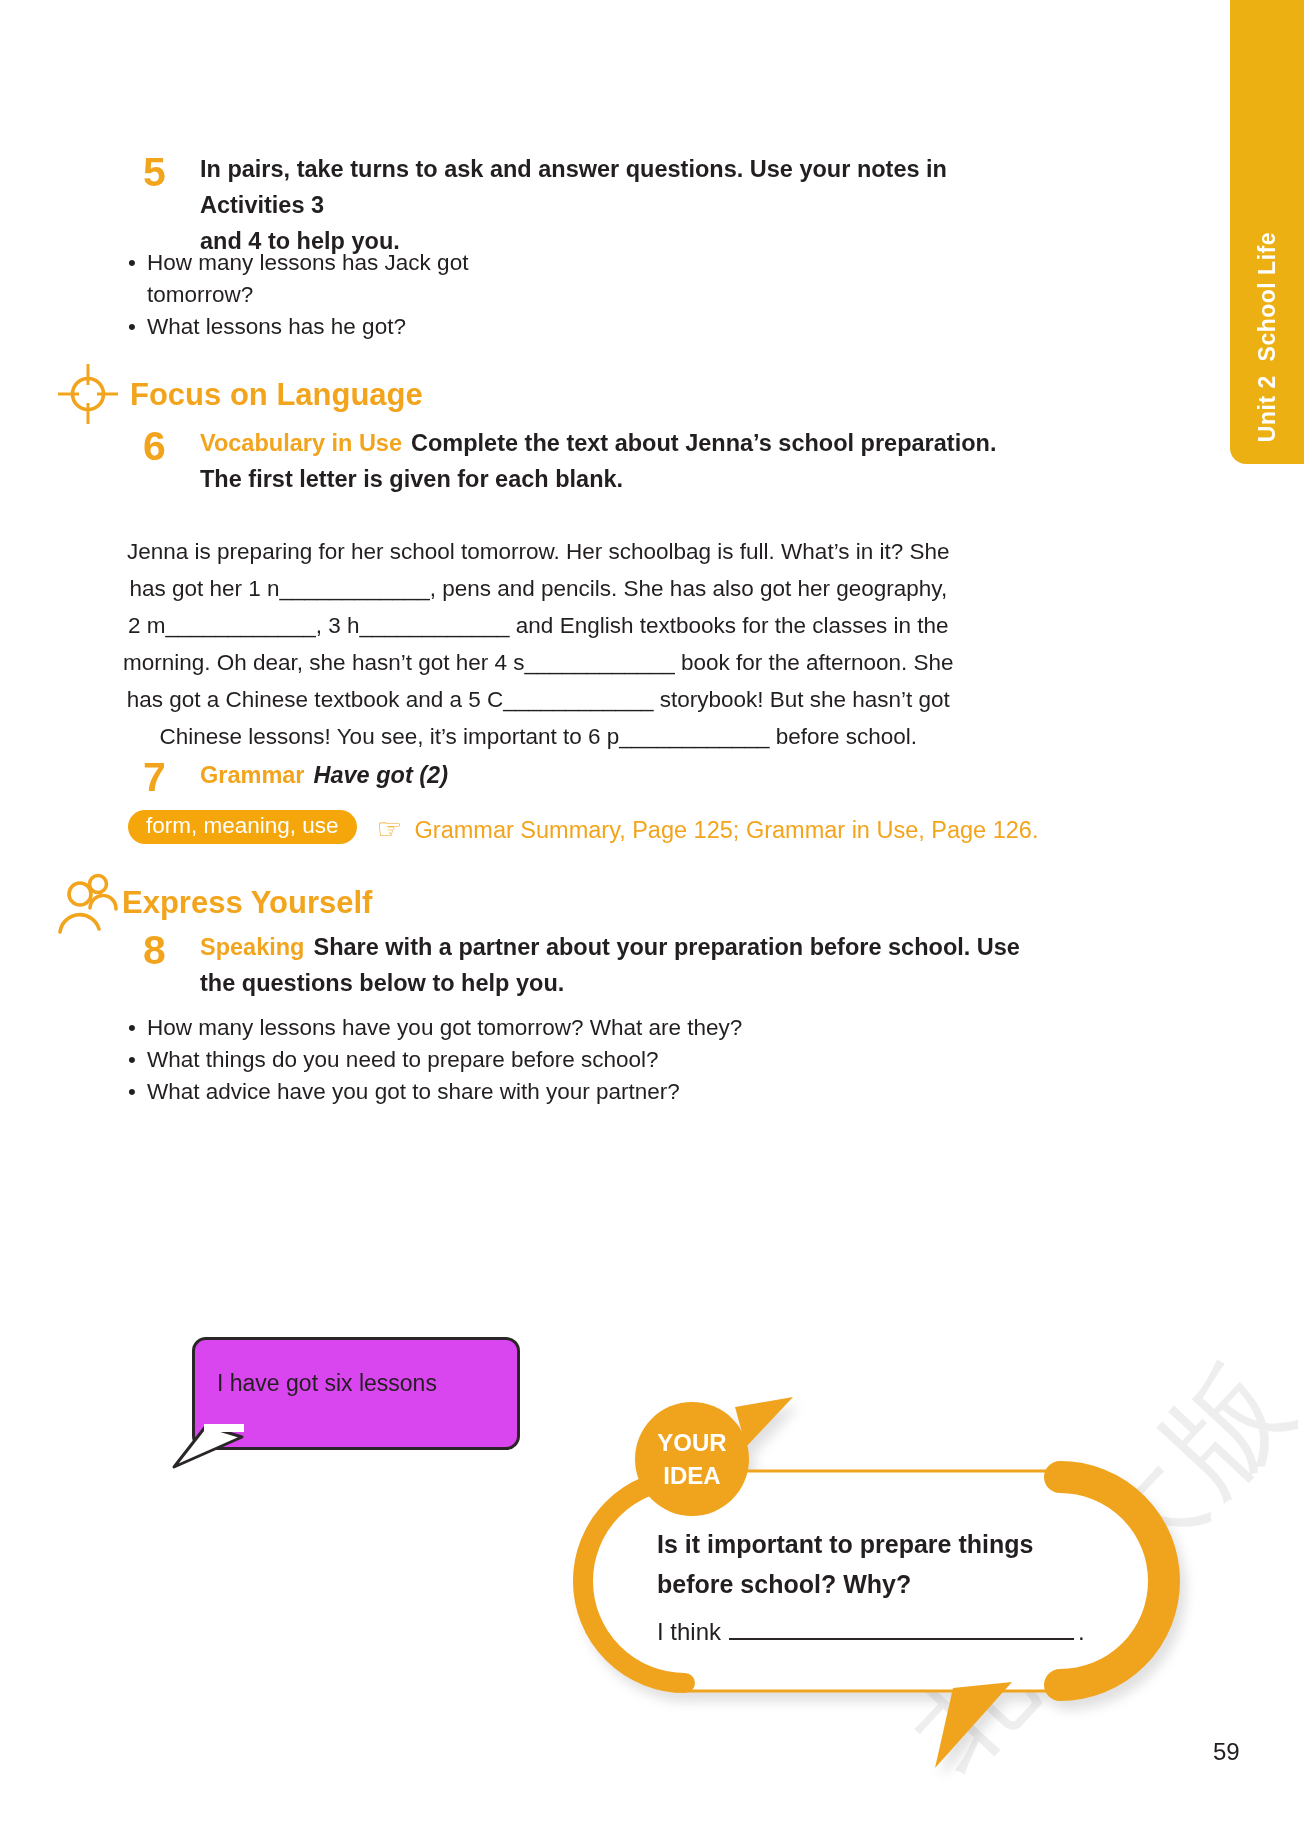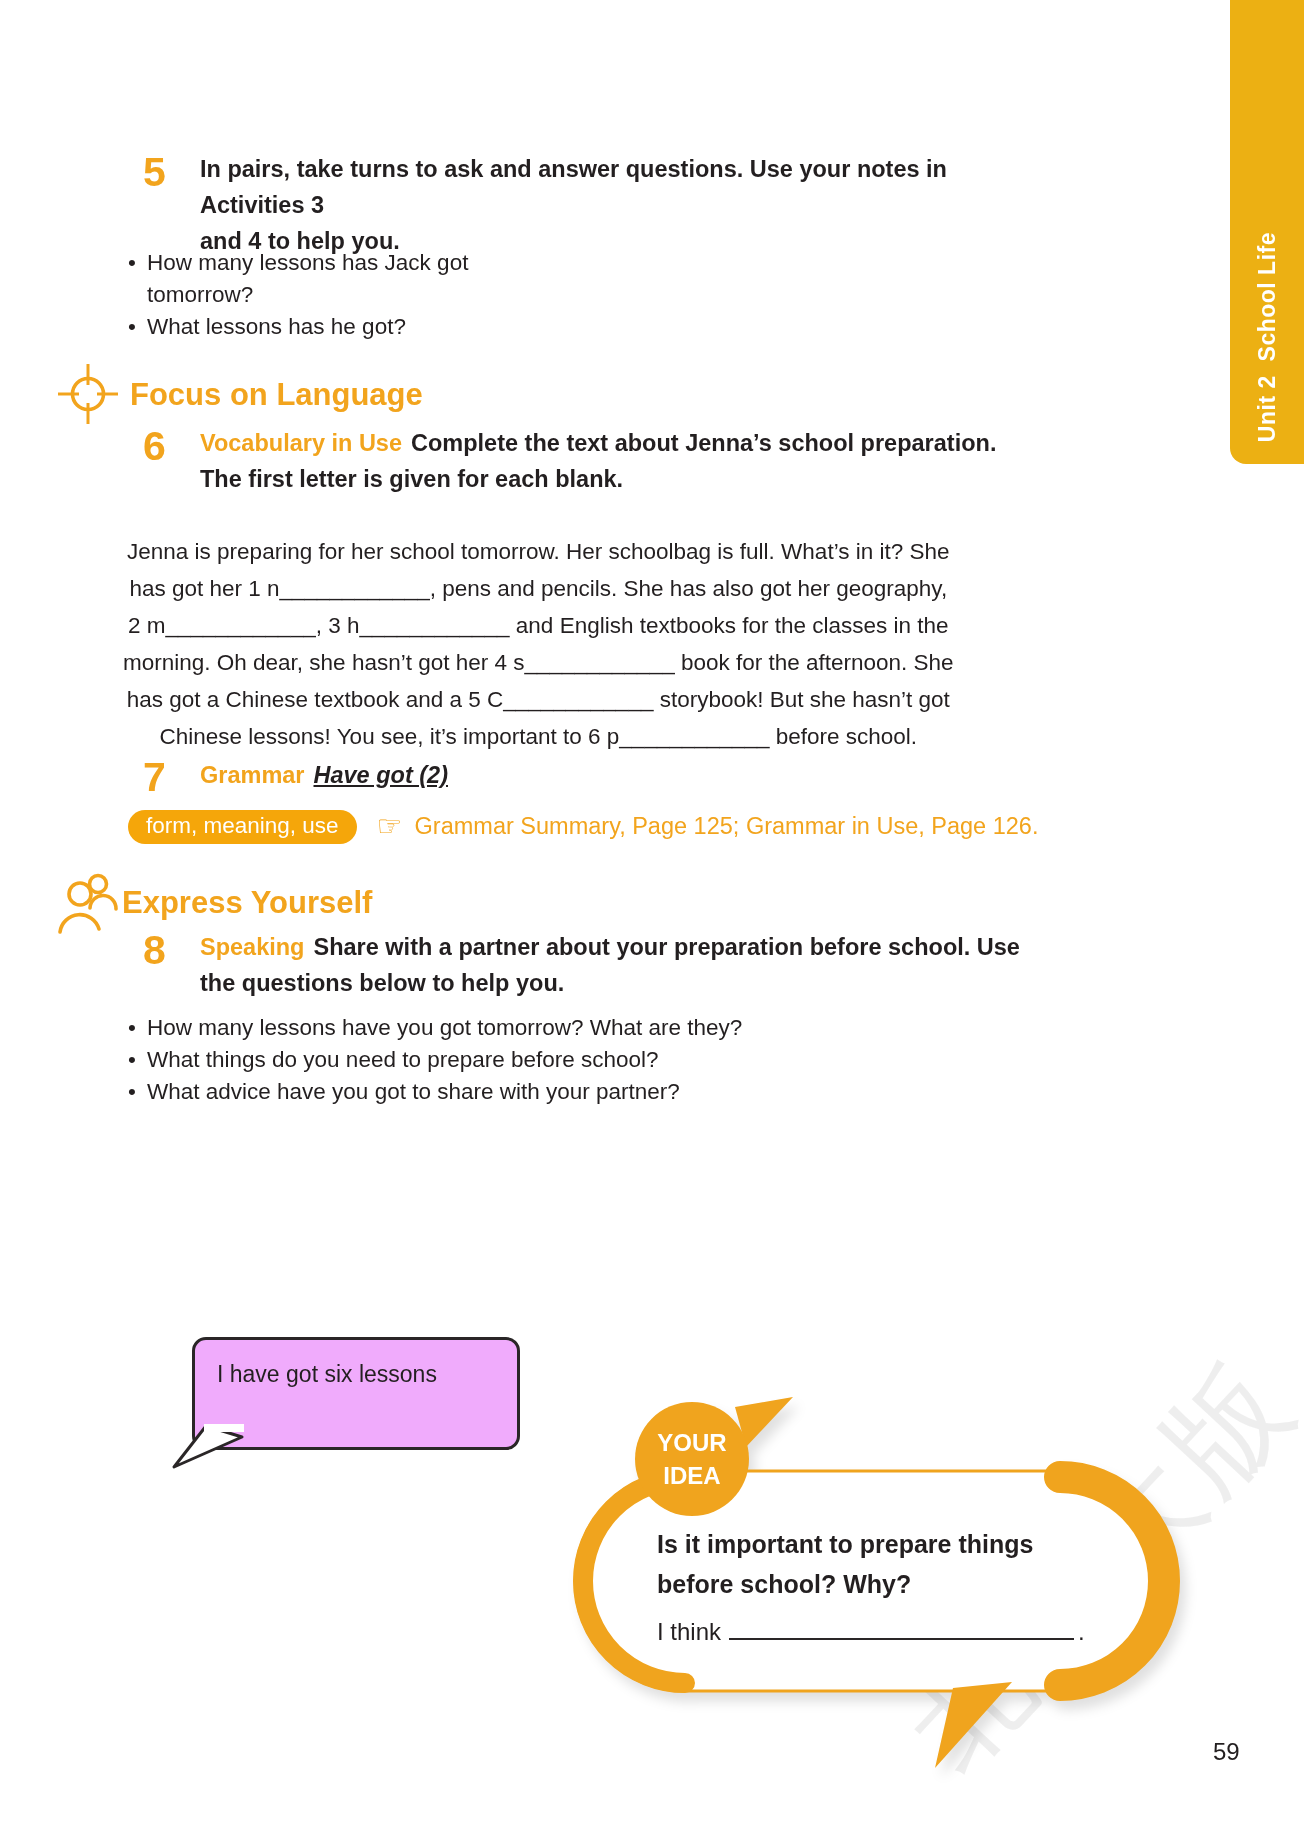--- a/index.html
+++ b/index.html
@@ -15,40 +15,40 @@
   
   .unit-tab{position:absolute;left:1230px;top:0;width:74px;height:464px;background:#ecb013;
             border-radius:0 0 0 16px;z-index:2;display:flex;align-items:flex-end;justify-content:center;
             padding-bottom:22px;box-sizing:border-box;}
   .unit-tab span{writing-mode:vertical-rl;transform:rotate(180deg);color:#fff;font-weight:bold;
                  font-size:23px;letter-spacing:.5px;white-space:pre;}
 
   .act-num{position:absolute;z-index:2;font-weight:bold;color:#f2a41d;font-size:41px;line-height:1;}
   .heading{position:absolute;z-index:2;font-weight:bold;font-size:23.5px;line-height:36px;}
   .label-orange{color:#f2a41d;font-weight:bold;margin-right:9px;}
-  .italic{font-style:italic;text-decoration:underline;}
+  .italic{font-style:italic;}
 
   .bullets{position:absolute;z-index:2;font-size:22.5px;line-height:32px;}
   .bullet{position:relative;padding-left:24px;}
   .bullet::before{content:"\2022";position:absolute;left:5px;top:0;}
 
   .section-title{position:absolute;z-index:2;font-weight:bold;font-size:31px;color:#f2a41d;line-height:1.1;}
   .section-icon{position:absolute;z-index:2;}
 
   .para{position:absolute;z-index:2;font-size:22.5px;line-height:37px;white-space:nowrap;text-align:center;}
 
-  .ref-row{position:absolute;z-index:2;display:flex;align-items:center;}
+  .ref-row{position:absolute;z-index:2;display:flex;align-items:flex-end;}
   .pill{background:#f5a60a;color:#fff;font-size:22.5px;padding:5px 18px 6px 18px;border-radius:18px;line-height:1;}
   .hand{color:#f2a41d;font-size:29px;margin:0 12px 0 20px;line-height:1;}
   .ref-text{color:#f2a41d;font-size:23.5px;}
 
   
-  .sbubble{position:absolute;z-index:2;left:192px;top:1337px;width:328px;height:113px;background:#f0abfc;
+  .sbubble{position:absolute;z-index:2;left:192px;top:1337px;width:328px;height:113px;background:#d946ef;
            border:3px solid #2a2627;border-radius:14px;box-sizing:border-box;
-           font-size:23px;line-height:35px;padding:17px 0 0 22px;}
+           font-size:23px;line-height:35px;padding:26px 0 0 22px;}
   .sbubble-tail{position:absolute;z-index:3;left:170px;top:1424px;}
 
   
   .idea-wrap{position:absolute;z-index:2;left:555px;top:1376px;width:660px;height:440px;}
   .idea-wrap svg{position:absolute;left:0;top:0;filter:drop-shadow(6px 9px 6px rgba(0,0,0,.12));}
   .badge-text{position:absolute;left:94px;top:50px;width:86px;text-align:center;color:#fff;
               font-weight:bold;font-size:24px;line-height:33px;z-index:4;}
   .idea-q{position:absolute;left:102px;top:148px;font-weight:bold;font-size:25px;line-height:40px;z-index:4;}
   .idea-answer{position:absolute;left:102px;top:238px;font-size:24px;z-index:4;}
   .blank-line{display:inline-block;width:345px;border-bottom:2.5px solid #2a2627;height:24px;

